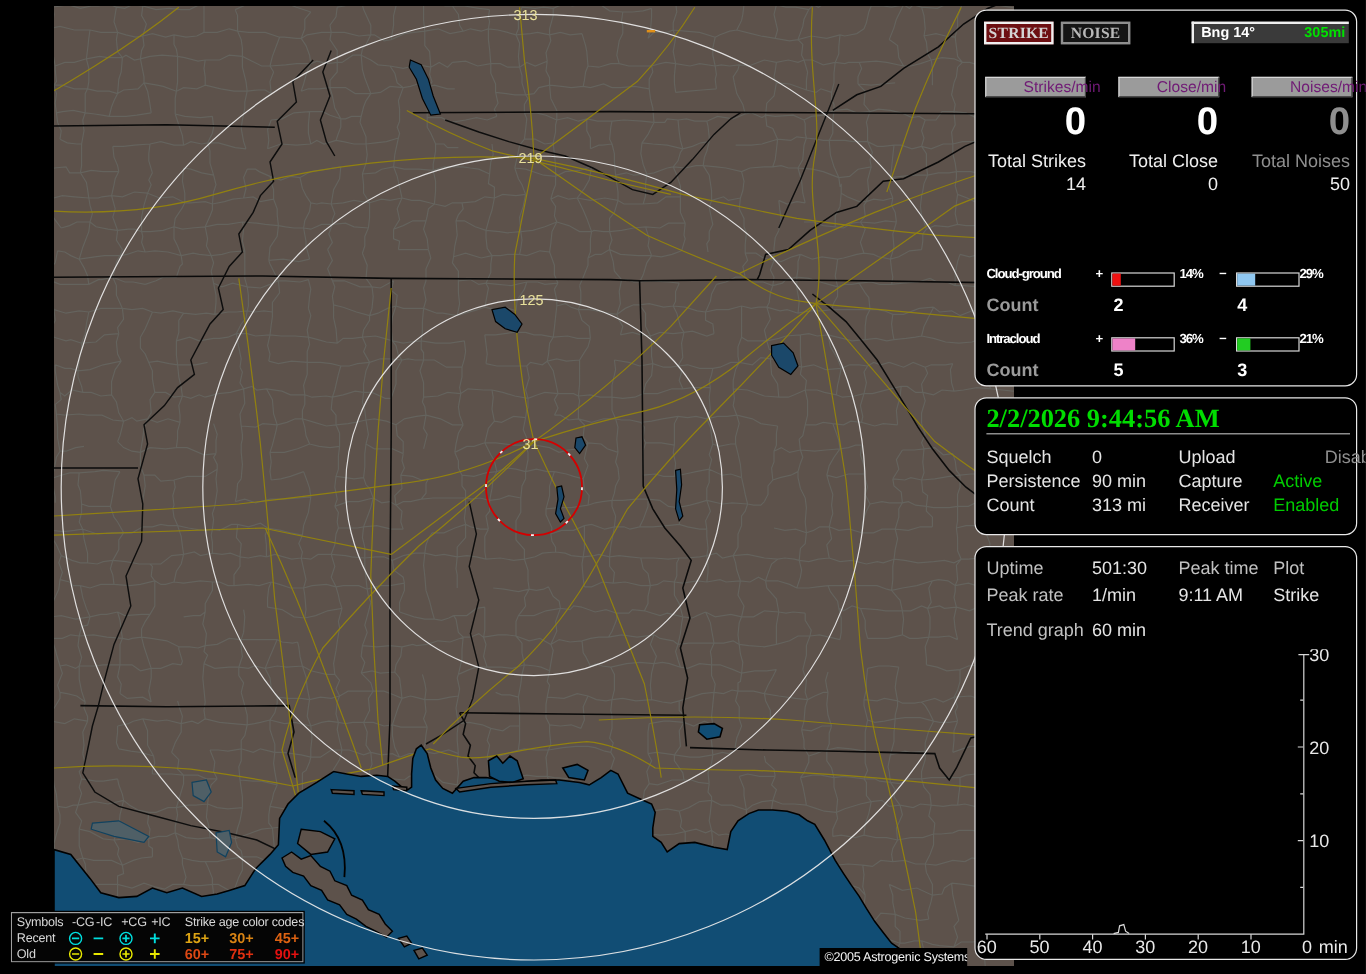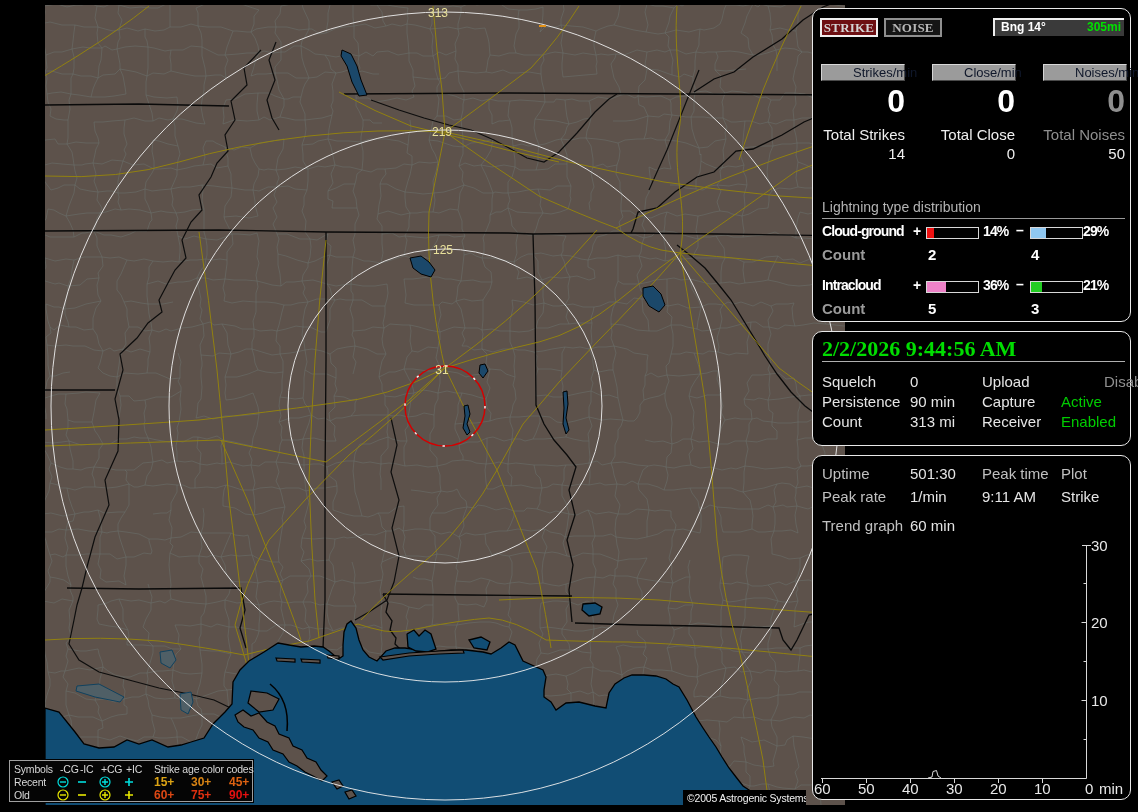--- a/index.html
+++ b/index.html
@@ -7,27 +7,27 @@
 #map{position:absolute;left:19px;top:5px;width:800px;height:800px;padding-left:26px;}
 .panel{position:absolute;left:812px;width:319px;border:1px solid #e8e8e8;border-radius:10px;background:#000;box-sizing:border-box;}
 #p1{top:8px;height:314px;}
 #p2{top:331px;height:115px;}
 #p3{top:455px;height:345px;padding-left:13px;}
 .btn{position:absolute;box-sizing:border-box;font-weight:bold;font-size:14px;text-align:center;}
 #bstrike{left:7px;top:9px;width:58px;height:19px;border:2px solid #efefef;background:#6d0f12;color:#d4d4d4;line-height:15px;font-size:13px;font-family:"Liberation Serif",serif;letter-spacing:0.2px;}
 #bnoise{left:71px;top:9px;width:58px;height:19px;border:2px solid #8f8f8f;background:#151515;color:#b8b8b8;line-height:15px;font-size:13px;font-family:"Liberation Serif",serif;letter-spacing:0.2px;}
 #bng{position:absolute;left:180px;top:9px;width:131px;height:18px;background:#3a3a3a;border-top:2px solid #efefef;border-left:2px solid #efefef;color:#fff;font-weight:bold;font-size:12px;line-height:15px;padding:0 3px 0 6px;box-sizing:border-box;}
 #bng .mi{color:#00e100;float:right;}
-.cat{position:absolute;top:55px;width:84px;height:17px;background:#9b9b9b;border-top:1px solid #d8d8d8;border-left:1px solid #d5d5d5;border-right:1px solid #4a4a4a;border-bottom:1px solid #4a4a4a;color:#0f172a;font-size:13px;text-align:center;line-height:15px;box-sizing:border-box;padding-left:31px;}
+.cat{position:absolute;top:55px;width:84px;height:17px;background:#9b9b9b;border-top:1px solid #d8d8d8;border-left:1px solid #d5d5d5;border-right:1px solid #4a4a4a;border-bottom:1px solid #4a4a4a;color:#701a75;font-size:13px;text-align:center;line-height:15px;box-sizing:border-box;padding-left:31px;}
 .zero{position:absolute;top:76px;font-size:32px;line-height:32px;font-weight:bold;color:#fff;text-align:right;width:90px;}
 .tlab{position:absolute;top:117px;font-size:15px;color:#efefef;text-align:right;width:110px;}
 .tnum{position:absolute;top:136px;font-size:15px;color:#efefef;text-align:right;width:110px;}
 .gray{color:#8f8f8f !important;}
 #ltd{position:absolute;left:9px;top:190px;width:303px;color:#b4b4b4;font-size:14px;border-bottom:1px solid #9a9a9a;padding-bottom:3px;}
-.brow{position:absolute;left:9px;width:305px;font-size:14px;font-weight:bold;color:#fff;letter-spacing:-0.9px;}
+.brow{position:absolute;left:9px;width:305px;font-size:11px;font-weight:bold;color:#fff;letter-spacing:-0.9px;}
 .bar{position:absolute;top:4px;width:51px;height:10px;border:1px solid #d8d8d8;background:#000;}
 .bar i{position:absolute;left:0;top:0;height:10px;display:block;}
 .crow{position:absolute;left:9px;font-size:15px;font-weight:bold;color:#9a9a9a;}
 .crow b{color:#fff;position:absolute;}
 #date{position:absolute;left:9px;top:6px;width:303px;color:#00dd00;font-family:"Liberation Serif",serif;font-weight:bold;font-size:22px;line-height:21px;border-bottom:1px solid #b0b0b0;padding-bottom:2px;white-space:nowrap;}
 .srow{position:absolute;font-size:15px;color:#e5e5e5;white-space:nowrap;}
 .dim{color:#c0c0c0;}
 .dgray{color:#8f8f8f;margin-left:43px;}
 .green{color:#00cc00;}
 svg{display:block;}
@@ -164,21 +164,20 @@
   <div class="cat" style="left:230px;">Noises/min</div>
   <div class="zero" style="left:2px;">0</div>
   <div class="zero" style="left:112px;">0</div>
   <div class="zero gray" style="left:222px;">0</div>
   <div class="tlab" style="left:-18px;">Total Strikes</div>
   <div class="tlab" style="left:92px;">Total Close</div>
   <div class="tlab gray" style="left:202px;">Total Noises</div>
   <div class="tnum" style="left:-18px;">14</div>
   <div class="tnum" style="left:92px;">0</div>
   <div class="tnum" style="left:202px;">50</div>
-  <div id="ltd">Lightning type distribution</div>
   <div class="brow" style="top:214px;">Cloud-ground
     <span style="position:absolute;left:91px;top:0;">+</span>
     <span class="bar" style="left:104px;">
         <i style="background:#ee1111;width:7px;"></i>
       </span>
     <span style="position:absolute;left:161px;top:0;">14%</span>
     <span style="position:absolute;left:194px;top:-1px;">–</span>
     <span class="bar" style="left:208px;">
         <i style="background:#8fc7f0;width:15px;"></i>
       </span>

